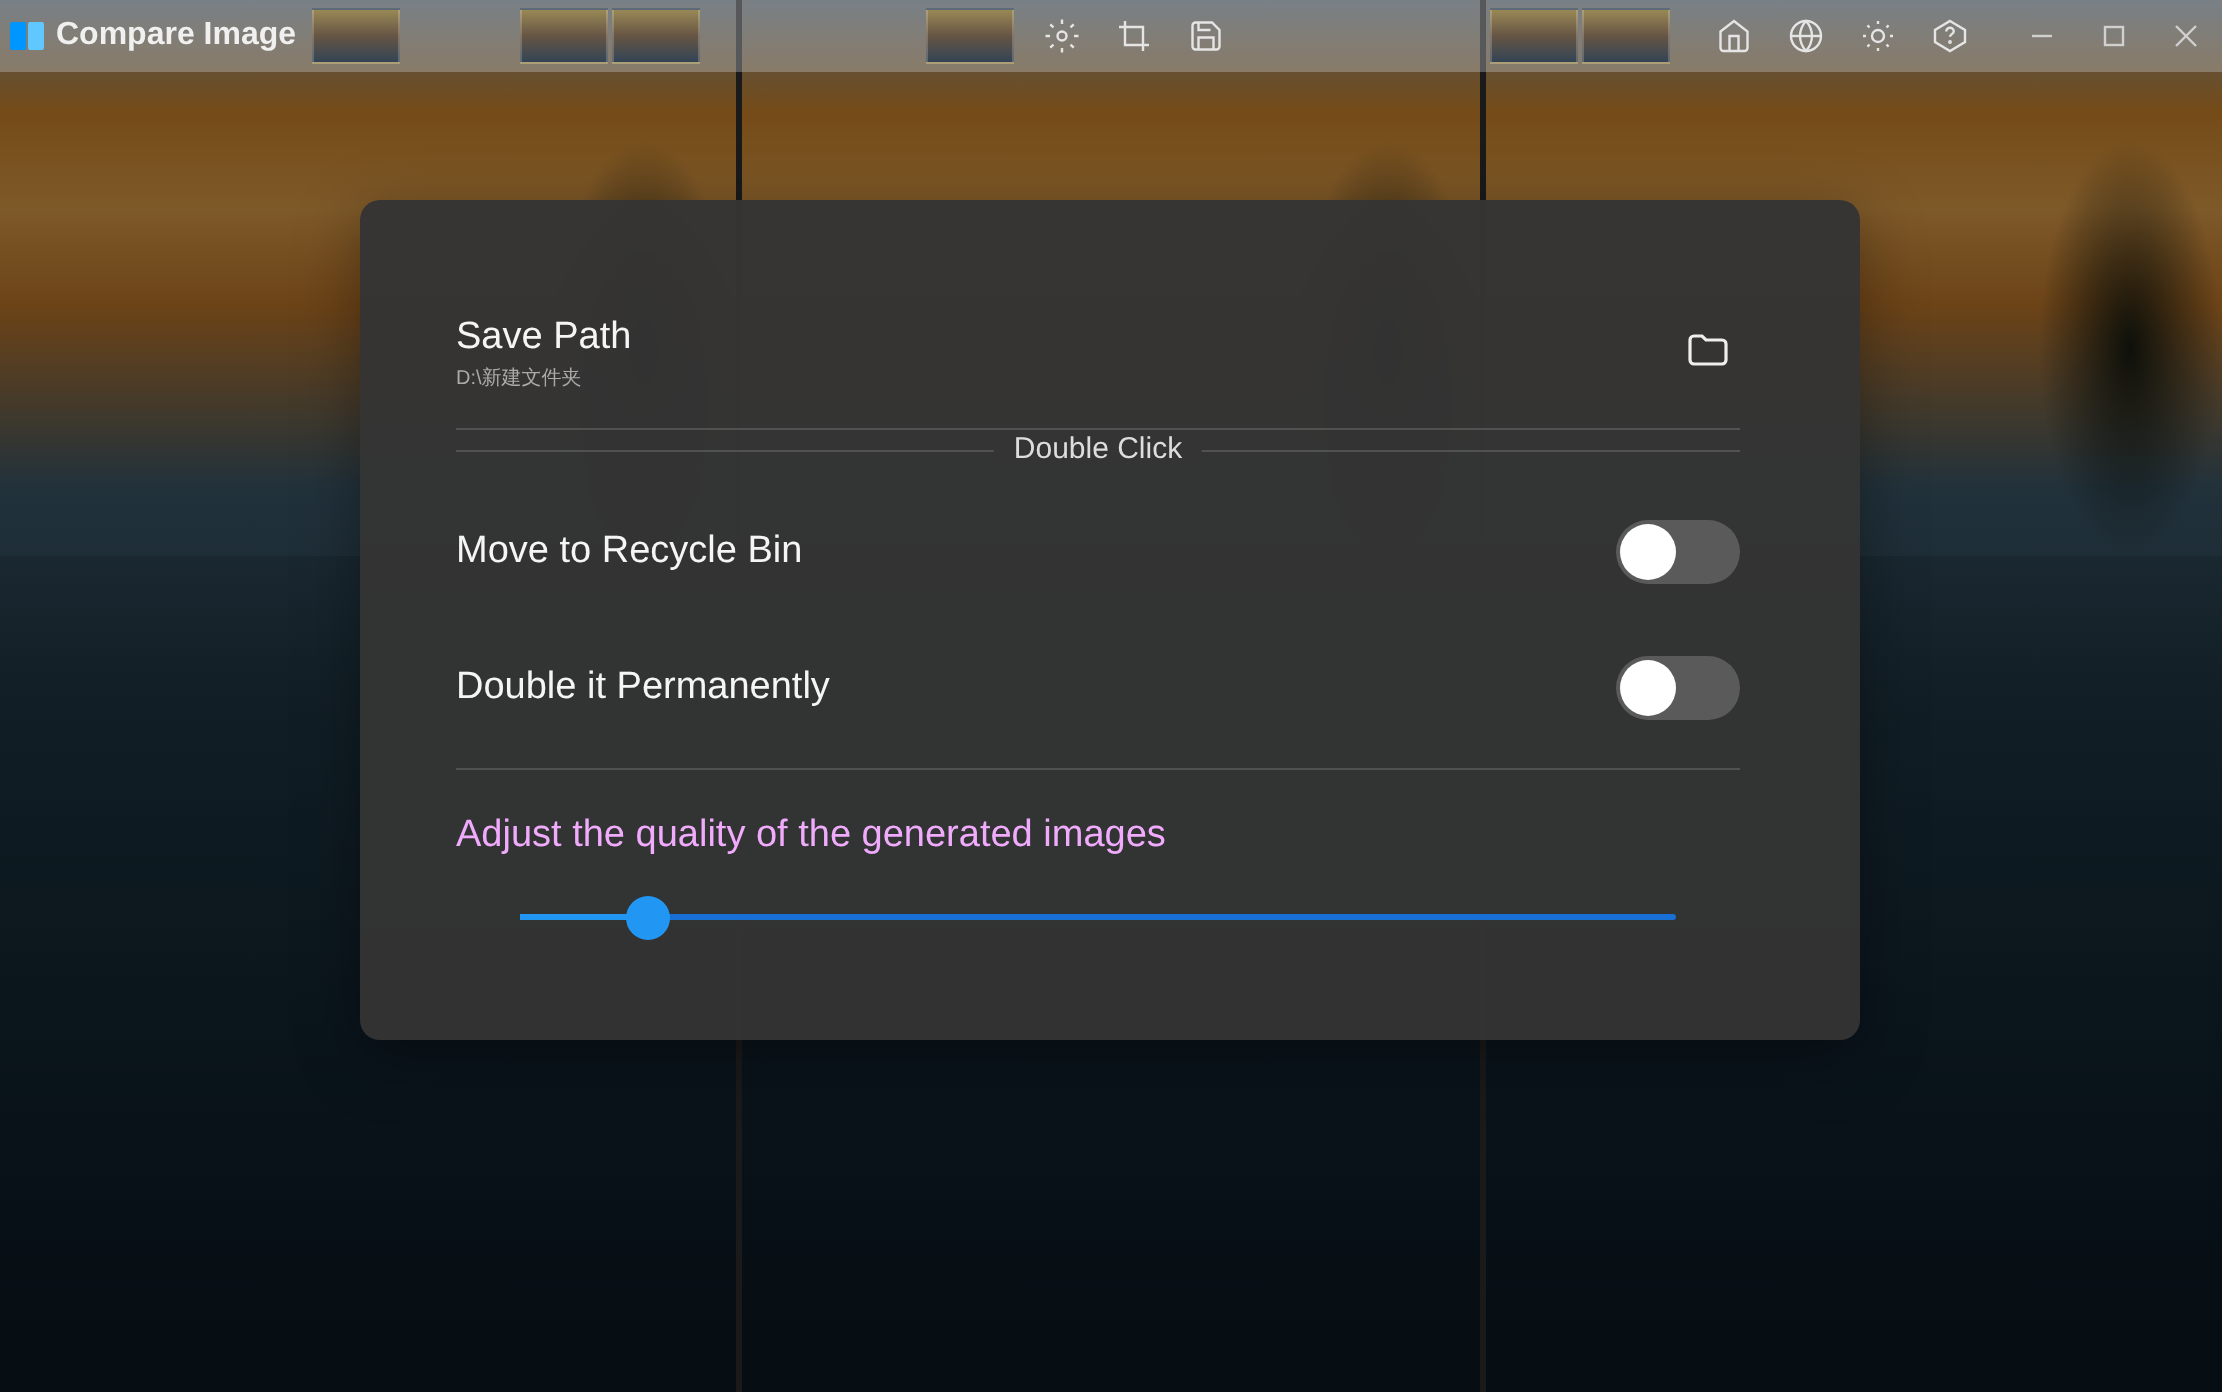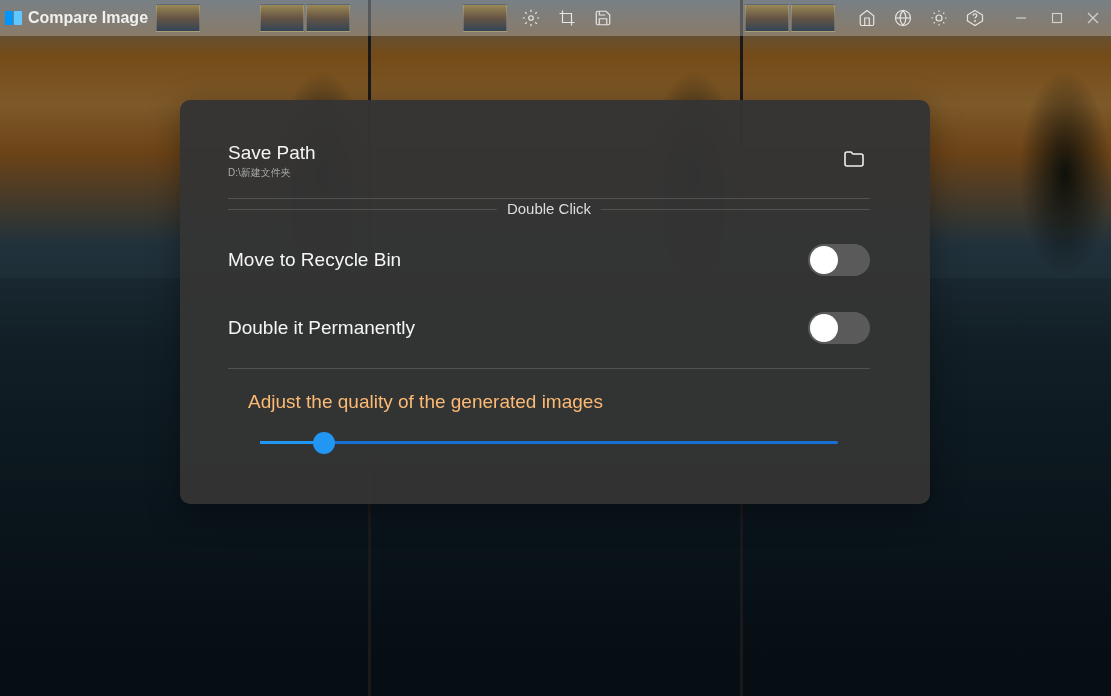--- a/index.html
+++ b/index.html
@@ -184,21 +184,21 @@
     }
     
     
     .settings-panel {
       position: absolute;
       top: 100px;
       left: 180px;
       width: 750px;
       background: rgba(52,52,52,0.96);
       border-radius: 10px;
-      padding: 24px 60px 50px 48px;
+      padding: 40px 60px 50px 48px;
       z-index: 5;
       box-shadow: 0 8px 32px rgba(0,0,0,0.35);
     }
     
     .setting-row {
       display: flex;
       align-items: center;
       justify-content: space-between;
       padding: 18px 0;
       position: relative;
@@ -278,23 +278,22 @@
     }
     
     .quality-row {
       padding: 22px 0 0 0;
       border-top: 1px solid rgba(255,255,255,0.15);
       margin-top: 6px;
     }
     
     .quality-label {
       font-size: 19px;
-      color: #fdba74;
+      color: #f0abfc;
       margin-bottom: 28px;
-      margin-left: 20px;
     }
     
     .slider-container {
       padding: 0 32px 0 32px;
       margin-bottom: 10px;
     }
     
     .slider-track {
       width: 100%;
       height: 3px;

